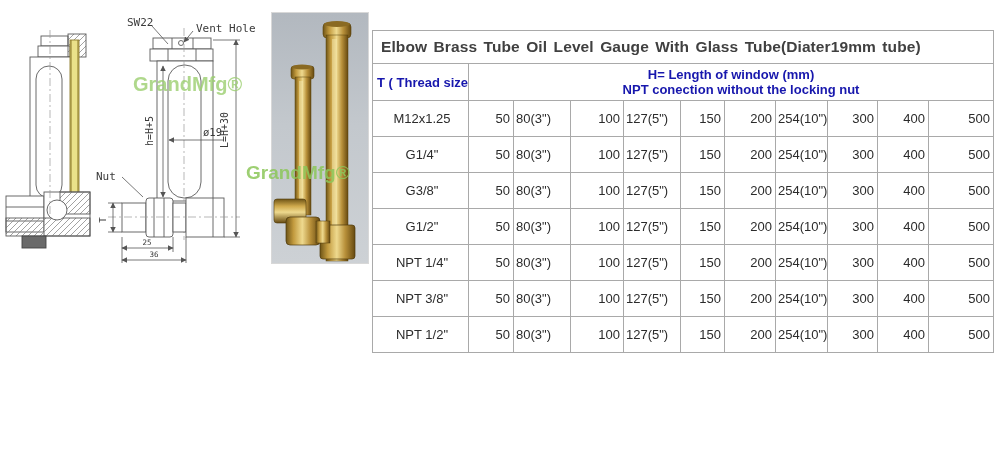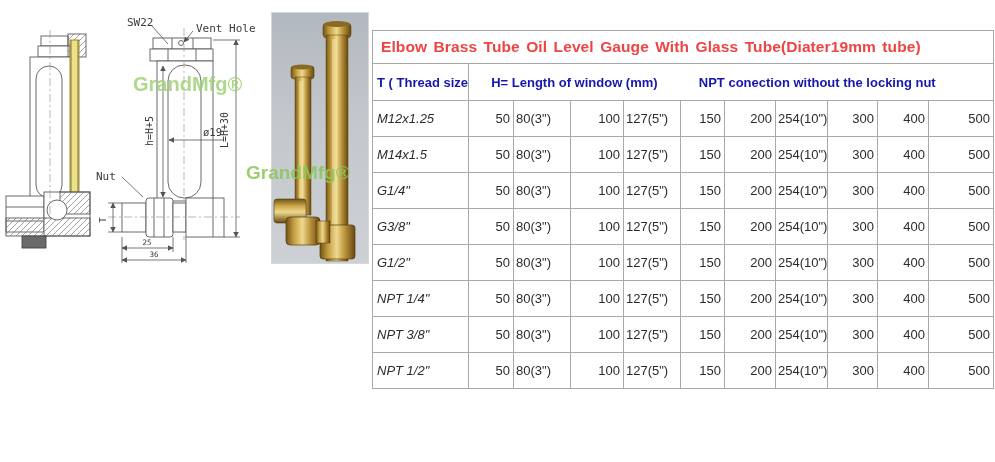--- a/index.html
+++ b/index.html
@@ -15,28 +15,28 @@
   .photo{position:absolute;left:272px;top:13px;width:96px;height:250px;
          background:linear-gradient(180deg,#b2b8bf 0%,#c3c8cd 45%,#cdd1d5 100%);
          box-shadow:0 0 0 1px #d8d8d8;}
   .photo-wm{position:absolute;left:246px;top:162px;z-index:5;
             font-weight:bold;font-size:19px;color:#8cc75a;opacity:.85;white-space:nowrap;}
 
   
   .spec-wrap{position:absolute;left:372px;top:30px;width:622px;}
   table.spec{border-collapse:collapse;table-layout:fixed;width:622px;}
   table.spec td{border:1px solid #a9a9a9;overflow:hidden;white-space:nowrap;}
-  .title-cell{font-weight:bold;color:#ef4444;font-size:15.5px;padding:7px 6px 7px 8px;word-spacing:2px;letter-spacing:.1px;}
+  .title-cell{font-weight:bold;color:#404040;font-size:15.5px;padding:7px 6px 7px 8px;word-spacing:2px;letter-spacing:.1px;}
   .hdr-row td{height:34px;color:#1717ad;font-weight:bold;font-size:13px;vertical-align:middle;}
   .hdr-thread{padding-left:4px;}
-  .hdr-flex{display:flex;align-items:center;width:100%;}
+  .hdr-flex{display:flex;align-items:center;width:100%;flex-direction:column;}
   .hdr-flex .h-label{width:40%;text-align:center;}
   .hdr-flex .npt-label{margin-left:20px;}
   tbody.rows td{height:33px;font-size:13px;color:#2b2b2b;vertical-align:middle;}
-  td.cell-thread{text-align:left;padding-left:4px;font-style:italic;}
+  td.cell-thread{text-align:center;padding-left:4px;}
   td.cell-val.right{text-align:right;padding-right:3px;}
   td.cell-val.left{text-align:left;padding-left:2px;}
 </style>
 </head>
 <body>
 
 <div class="canvas">
 
   <svg class="drawing" width="372" height="300" viewBox="0 0 372 300">
     <defs>
@@ -215,33 +215,20 @@
             <td class="cell-val right">100</td>
             <td class="cell-val left">127(5")</td>
             <td class="cell-val right">150</td>
             <td class="cell-val right">200</td>
             <td class="cell-val left">254(10")</td>
             <td class="cell-val right">300</td>
             <td class="cell-val right">400</td>
             <td class="cell-val right">500</td>
           </tr>
           <tr>
-            <td class="cell-thread">M14x1.5</td>
-            <td class="cell-val right">50</td>
-            <td class="cell-val left">80(3")</td>
-            <td class="cell-val right">100</td>
-            <td class="cell-val left">127(5")</td>
-            <td class="cell-val right">150</td>
-            <td class="cell-val right">200</td>
-            <td class="cell-val left">254(10")</td>
-            <td class="cell-val right">300</td>
-            <td class="cell-val right">400</td>
-            <td class="cell-val right">500</td>
-          </tr>
-          <tr>
             <td class="cell-thread">G1/4"</td>
             <td class="cell-val right">50</td>
             <td class="cell-val left">80(3")</td>
             <td class="cell-val right">100</td>
             <td class="cell-val left">127(5")</td>
             <td class="cell-val right">150</td>
             <td class="cell-val right">200</td>
             <td class="cell-val left">254(10")</td>
             <td class="cell-val right">300</td>
             <td class="cell-val right">400</td>

